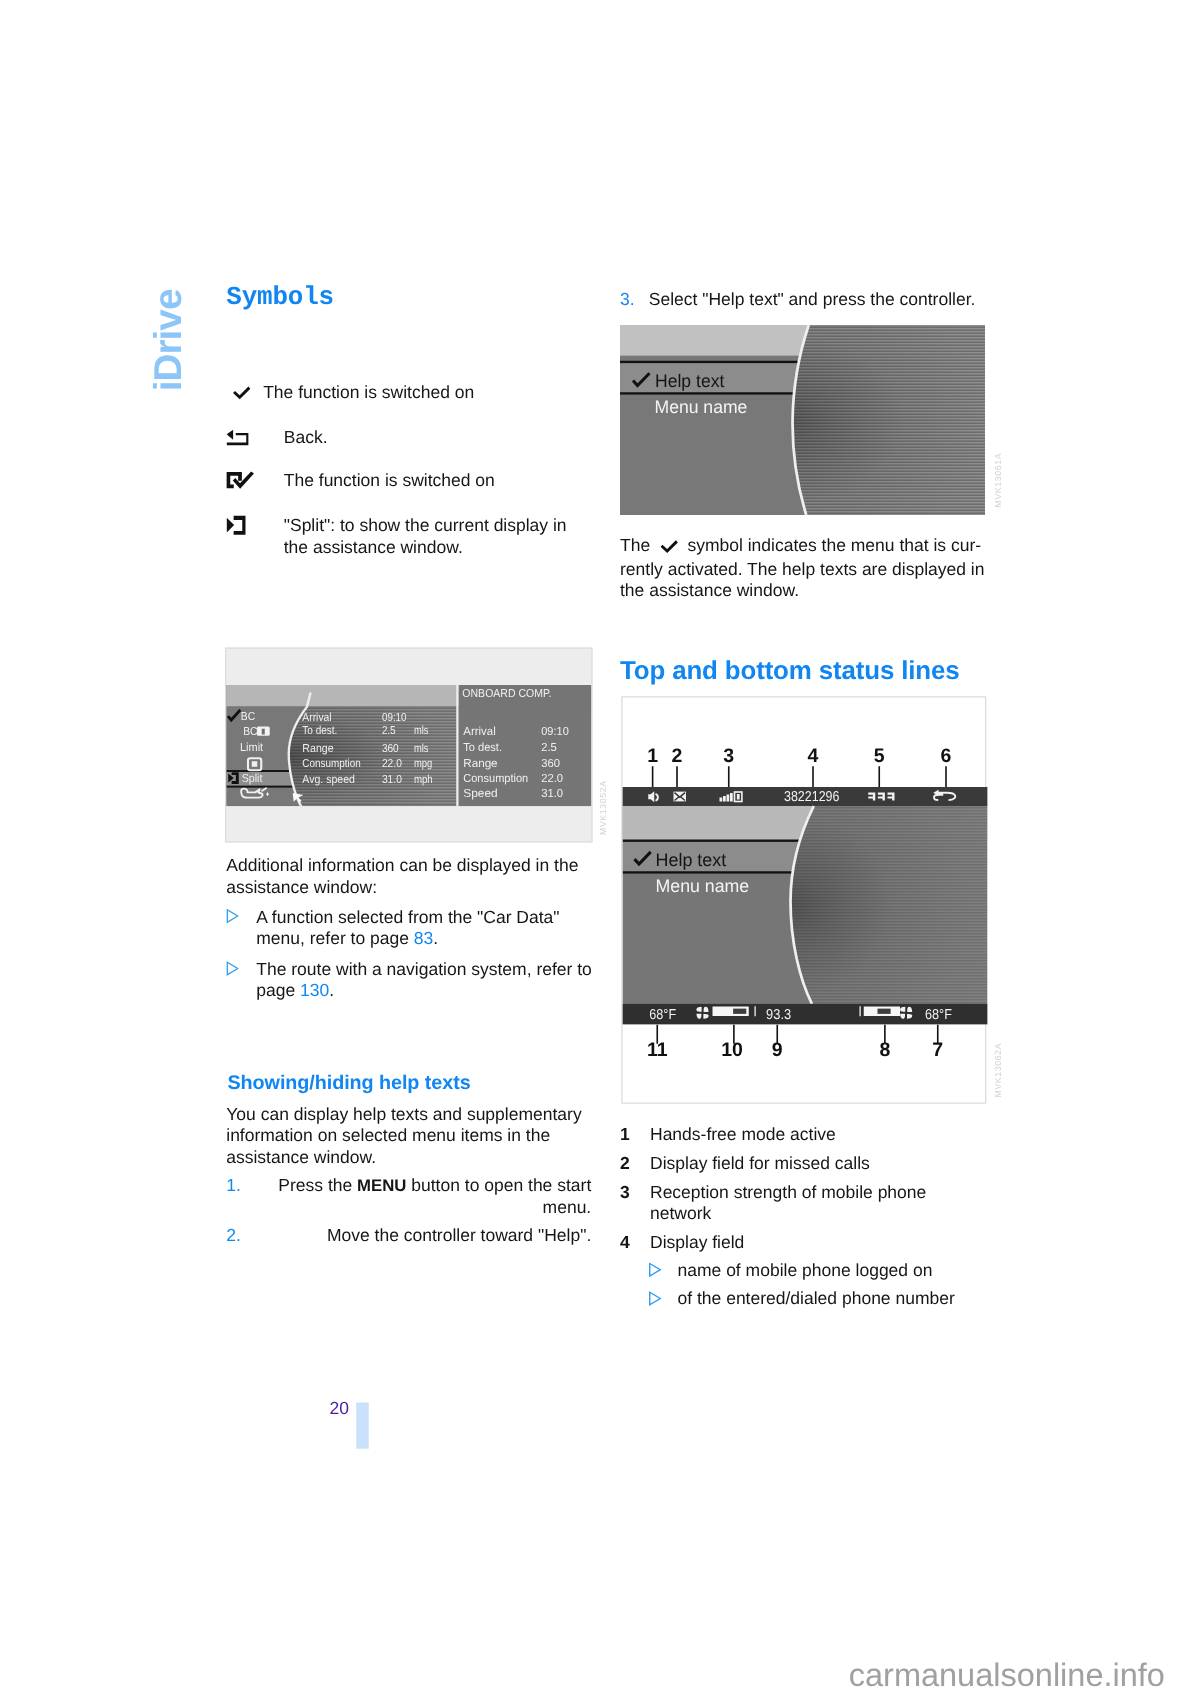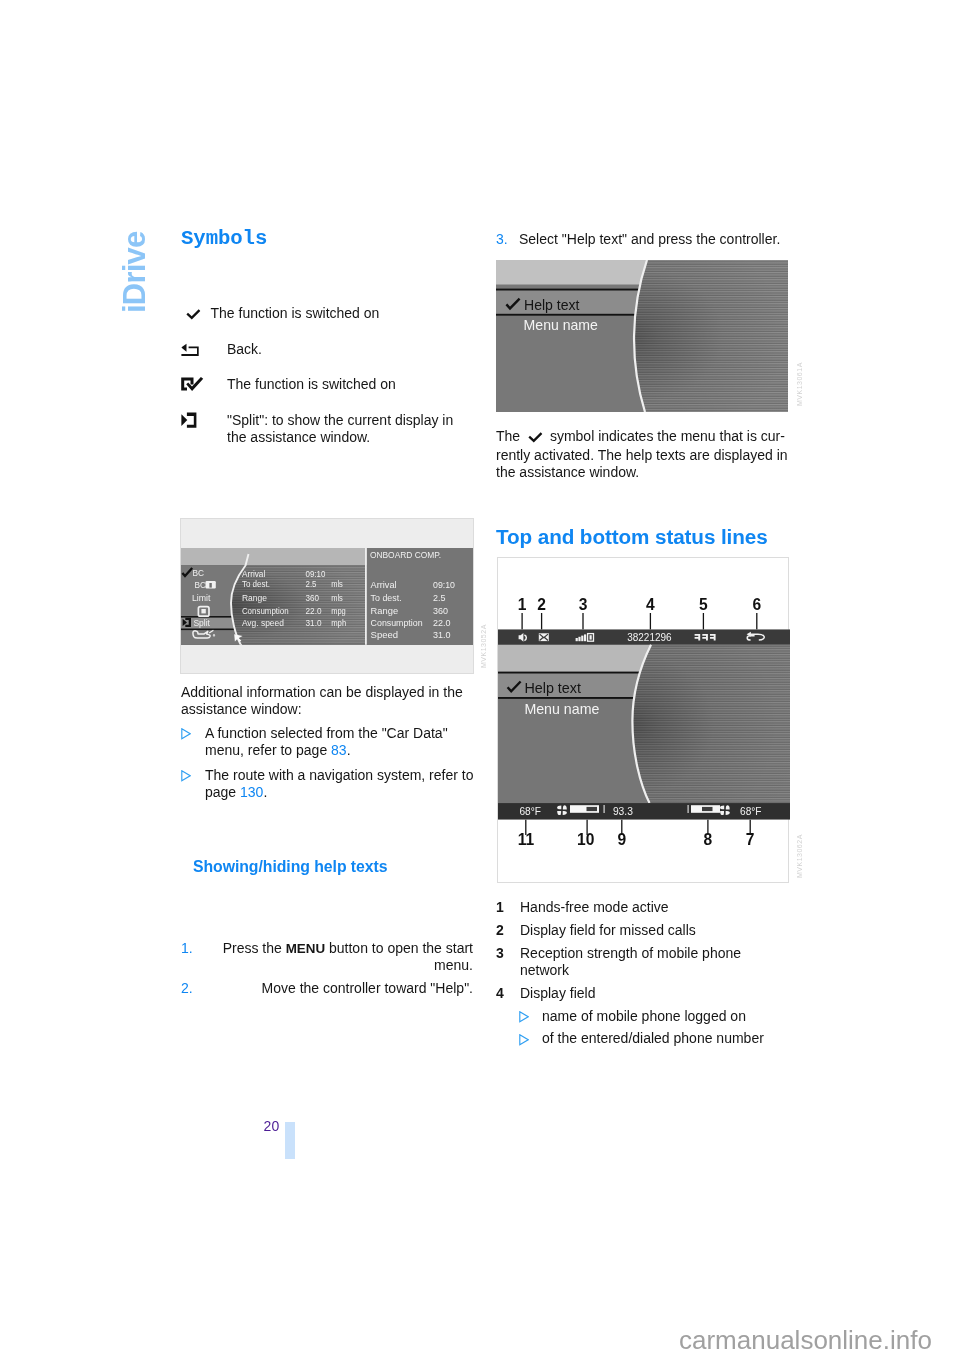--- a/index.html
+++ b/index.html
@@ -222,21 +222,22 @@
     <div class="bl">
       <span class="bm">
         <svg width="10" height="12" viewBox="0 0 10 12">
             <path d="M 0.8 0.8 L 9.2 5.8 L 0.8 10.8 Z" fill="none" stroke="#2f9ff2" stroke-width="1.15"></path>
           </svg>
       </span>
       <span class="bt p"><span>The route with a navigation system, refer to page </span><span class="blue">130</span><span>.</span></span>
     </div>
   </div>
 
-  <div class="h3 abs" style="left:193px;top:857px;">Showing/hiding help texts</div>
+  <div class="h3 abs" style="left:182px;top:857px;">Showing/hiding help texts</div>
+  <div class="p abs" style="left:181px;top:883px;width:292px;">You can display help texts and supplementary information on selected menu items in the assistance window.</div>
 
   <div class="abs" style="left:181px;top:940px;width:292px;">
     <div class="st">
       <span class="sn blue">1.</span>
       <span class="stt p"><span>Press the </span><b class="menukey">MENU</b><span> button to open the start menu.</span></span>
     </div>
     <div class="st">
       <span class="sn blue">2.</span>
       <span class="stt p">Move the controller toward "Help".</span>
     </div>

